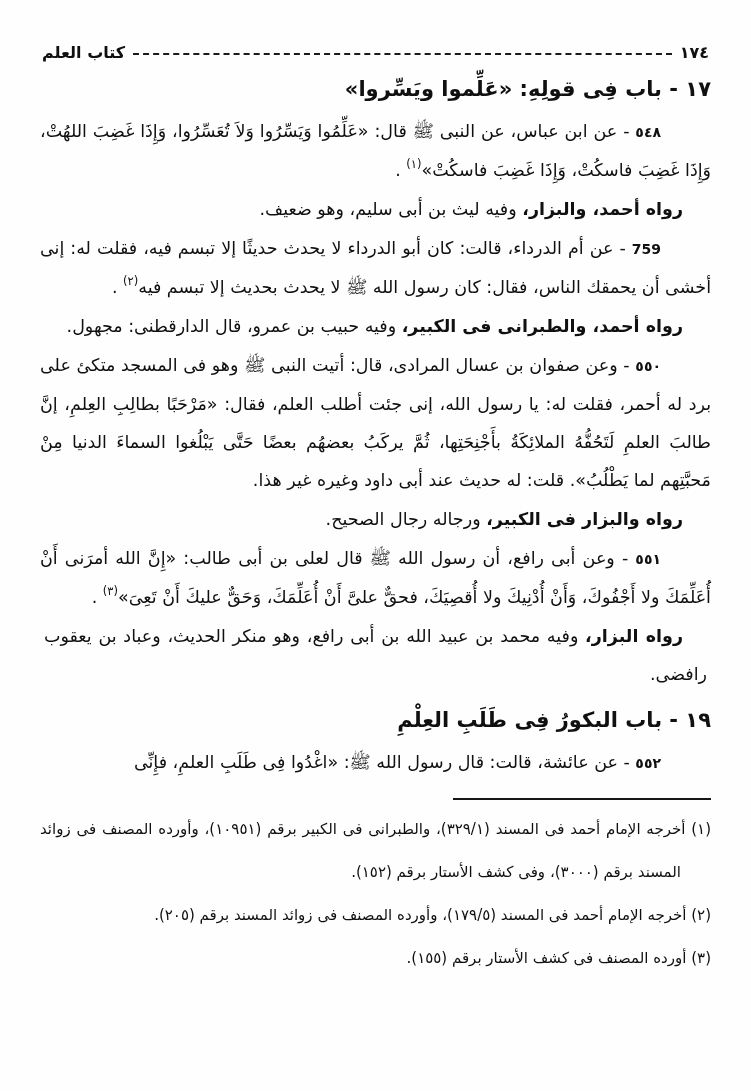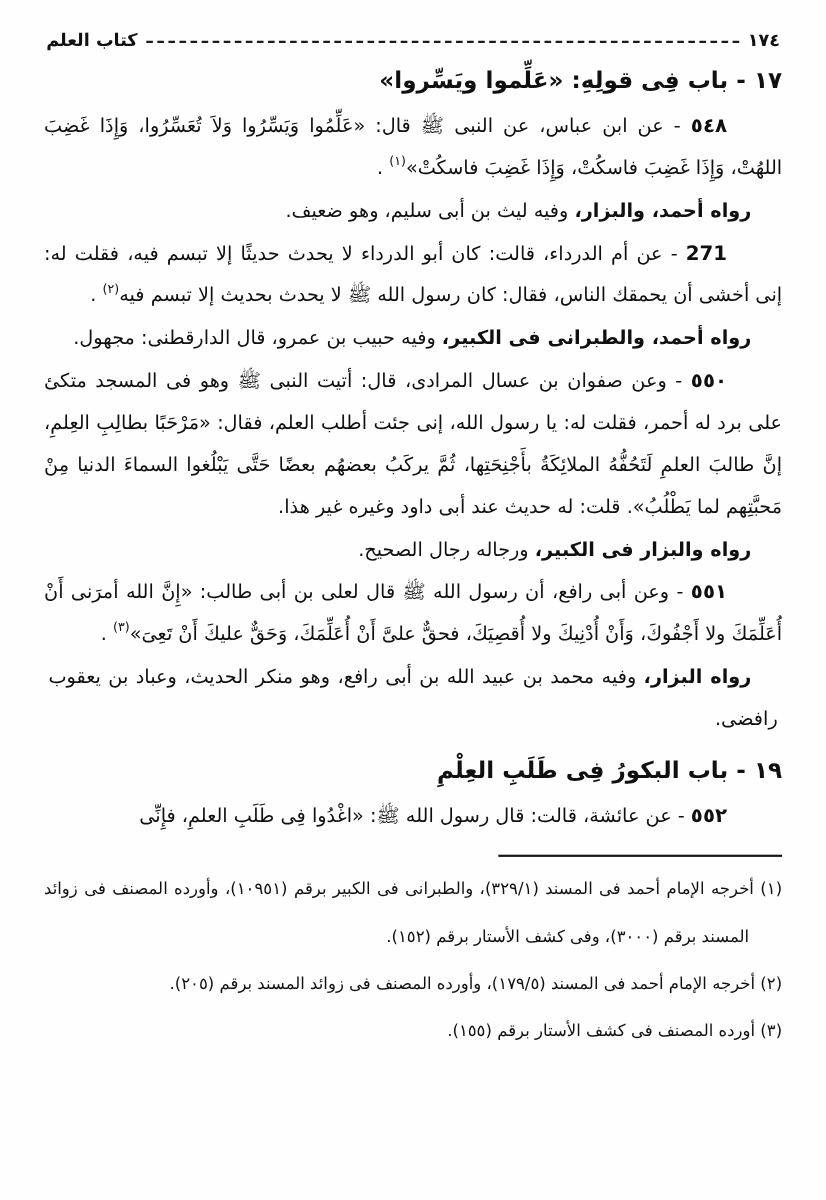--- a/index.html
+++ b/index.html
@@ -2,21 +2,21 @@
 <html lang="ar"><head>
 <meta charset="utf-8">
 <style>
   * { margin:0; padding:0; box-sizing:border-box; }
   html,body { background:#e9e9e9; }
   body {
     width:751px; height:1091px; margin:0 auto; overflow:hidden;
     background:#fefefe; color:#101010;
     font-family:"DejaVu Sans", sans-serif;
   }
-  .page { direction:rtl; padding:20px 40px 0 40px; }
+  .page { direction:rtl; padding:36px 40px 0 40px; }
 
   
   .running-header {
     direction:ltr; display:flex; align-items:flex-end; gap:8px;
     font-size:16px; font-weight:bold; padding:0 2px; height:26px;
   }
   .running-header .dash-rule { flex:1; border-bottom:2px dashed #1a1a1a; margin-bottom:7px; }
   .running-header .hdr-text { white-space:nowrap; }
 
   
@@ -25,21 +25,21 @@
     margin:12px 0 8px; line-height:30px;
   }
 
   
   .hadith, .attribution {
     font-size:17.5px; line-height:38px; text-align:justify;
   }
   .hadith { text-indent:50px; }
   .attribution { text-indent:24px; margin:1px 4px; }
   .attribution .lead { font-weight:bold; }
-  .hadith .num { font-weight:bold; font-size:18px; }
+  .hadith .num { font-weight:bold; font-size:14px; }
   sup.fn-ref { font-size:11.5px; line-height:0; vertical-align:8px; }
 
   
   .footnote-sep {
     width:258px; border-top:2px solid #161616;
     margin:16px 0 8px 0; 
   }
   .footnotes { font-size:15px; line-height:43px; }
   .footnote { padding-right:30px; text-indent:-30px; text-align:justify; }
   .fn-marker { white-space:nowrap; }
@@ -55,21 +55,21 @@
     <span class="hdr-text">١٧٤</span>
   </div>
 
   <div class="chapter-heading">١٧ - باب فِى قولِهِ: «عَلِّموا ويَسِّروا»</div>
 
   <p class="hadith"><b class="num">٥٤٨</b> <span>- عن ابن عباس، عن النبى ﷺ قال: «عَلِّمُوا وَيَسِّرُوا وَلاَ تُعَسِّرُوا، وَإِذَا غَضِبَ اللهُتْ، وَإِذَا غَضِبَ فاسكُتْ، وَإِذَا غَضِبَ فاسكُتْ»</span><sup class="fn-ref">(١)</sup><span> .</span></p>
 
   <p class="attribution"><span class="lead">رواه أحمد، والبزار،</span><span> وفيه ليث بن أبى سليم، وهو ضعيف.</span></p>
 
 
-  <p class="hadith"><b class="num">271</b> <span>- عن أم الدرداء، قالت: كان أبو الدرداء لا يحدث حديثًا إلا تبسم فيه، فقلت له: إنى أخشى أن يحمقك الناس، فقال: كان رسول الله ﷺ لا يحدث بحديث إلا تبسم فيه</span><sup class="fn-ref">(٢)</sup><span> .</span></p>
+  <p class="hadith"><b class="num">759</b> <span>- عن أم الدرداء، قالت: كان أبو الدرداء لا يحدث حديثًا إلا تبسم فيه، فقلت له: إنى أخشى أن يحمقك الناس، فقال: كان رسول الله ﷺ لا يحدث بحديث إلا تبسم فيه</span><sup class="fn-ref">(٢)</sup><span> .</span></p>
 
   <p class="attribution"><span class="lead">رواه أحمد، والطبرانى فى الكبير،</span><span> وفيه حبيب بن عمرو، قال الدارقطنى: مجهول.</span></p>
 
   <p class="hadith"><b class="num">٥٥٠</b> <span>- وعن صفوان بن عسال المرادى، قال: أتيت النبى ﷺ وهو فى المسجد متكئ على برد له أحمر، فقلت له: يا رسول الله، إنى جئت أطلب العلم، فقال: «مَرْحَبًا بطالِبِ العِلمِ، إنَّ طالبَ العلمِ لَتَحُفُّهُ الملائِكَةُ بأَجْنِحَتِها، ثُمَّ يركَبُ بعضهُم بعضًا حَتَّى يَبْلُغوا السماءَ الدنيا مِنْ مَحبَّتِهم لما يَطْلُبُ». قلت: له حديث عند أبى داود وغيره غير هذا.</span></p>
 
   <p class="attribution"><span class="lead">رواه والبزار فى الكبير،</span><span> ورجاله رجال الصحيح.</span></p>
 
   <p class="hadith"><b class="num">٥٥١</b> <span>- وعن أبى رافع، أن رسول الله ﷺ قال لعلى بن أبى طالب: «إِنَّ الله أمرَنى أَنْ أُعَلِّمَكَ ولا أَجْفُوكَ، وَأَنْ أُدْنِيكَ ولا أُقصِيَكَ، فحقٌّ علىَّ أَنْ أُعَلِّمَكَ، وَحَقٌّ عليكَ أَنْ تَعِىَ»</span><sup class="fn-ref">(٣)</sup><span> .</span></p>
 
   <p class="attribution"><span class="lead">رواه البزار،</span><span> وفيه محمد بن عبيد الله بن أبى رافع، وهو منكر الحديث، وعباد بن يعقوب رافضى.</span></p>

